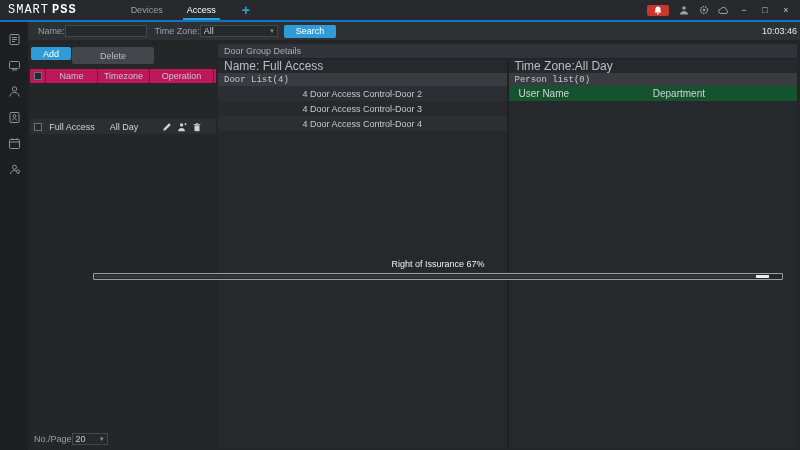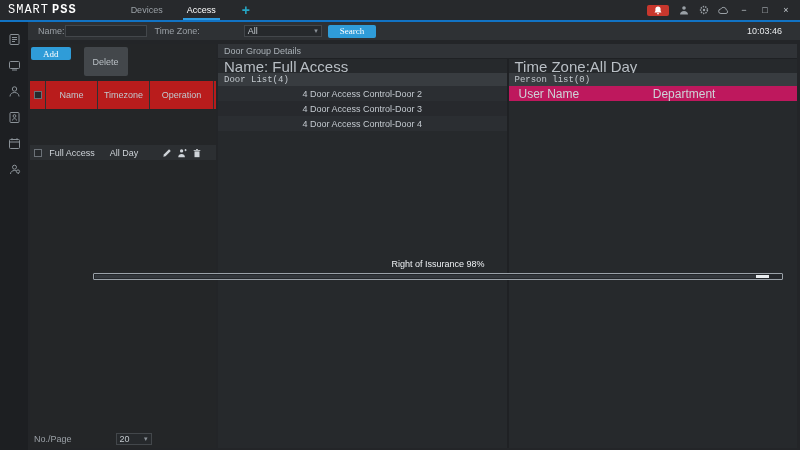--- a/index.html
+++ b/index.html
@@ -23,54 +23,54 @@
   .winctl { font-size:9px; color:#c2c8cd; width:12px; text-align:center; }
 
   
   .side { position:absolute; top:22px; left:0; width:28px; bottom:0; background:#1d1f22; display:flex; flex-direction:column; align-items:center; padding-top:10px; gap:11px; }
   .side .nicon { width:15px; height:15px; display:flex; align-items:center; justify-content:center; }
 
   
   .content { position:absolute; left:28px; top:22px; right:0; bottom:0; }
   .searchrow { height:18px; background:#2e3134; display:flex; align-items:center; padding-left:10px; font-size:9px; color:#9aa0a6; }
   .field-input { width:82px; height:12px; background:#26292c; border:1px solid #43474b; color:#d5dade; font-size:9px; padding:0 3px; }
-  .select-box { width:78px; height:12px; background:#26292c; border:1px solid #43474b; color:#c2c8cd; font-size:9px; display:flex; align-items:center; justify-content:space-between; padding:0 3px;margin-left:44px; }
+  .select-box { width:78px; height:12px; background:#26292c; border:1px solid #43474b; color:#c2c8cd; font-size:9px; display:flex; align-items:center; justify-content:space-between; padding:0 3px; }
   .select-box .arr { font-size:7px; color:#8b9298; }
-  .btn-blue { height:13px; background:#2f9cd8; border:none; border-radius:2px; color:#fff; font-size:9px; padding:0 12px; font-family:Liberation Serif, serif; }
-  .clock { margin-left:auto; padding-right:18px; color:#e8eaec; font-size:9px; }
+  .btn-blue { height:13px; background:#2f9cd8; border:none; border-radius:2px; color:#fff; font-size:9px; padding:0 12px; font-family:Liberation Sans, sans-serif; }
+  .clock { margin-left:auto; padding-right:3px; color:#e8eaec; font-size:9px; }
 
   .workspace { position:absolute; top:18px; left:0; right:0; bottom:0; }
 
   
   .left-pane { position:absolute; left:2px; top:4px; width:186px; bottom:2px; background:#242628; display:flex; flex-direction:column; }
   .btnrow { display:flex; gap:1px; padding:3px 1px 5px 1px; }
-  .btn-gray { height:29px; background:#43474b; border:none; border-radius:2px; color:#b9bfc4; font-size:9px; padding:0 9px; font-family:"Liberation Sans", sans-serif;margin-left:12px; }
-  .grp-head { display:flex; height:28px; background:#b91c1c; font-size:9px; color:#c2c8cd; align-items:center; }
+  .btn-gray { height:17px; background:#43474b; border:none; border-radius:2px; color:#b9bfc4; font-size:9px; padding:0 28px; font-family:"Liberation Sans", sans-serif; }
+  .grp-head { display:flex; height:14px; background:#be185d; font-size:9px; color:#c2c8cd; align-items:center; }
   .grp-head > div, .grp-row > div { display:flex; align-items:center; justify-content:center; height:100%; }
   .col-chk { width:16px; } .col-name { width:52px; } .col-tz { width:52px; } .col-op { width:64px; }
   .grp-head > div { border-right:1px solid #2e3134; }
   .grp-row { display:flex; height:15px; background:#2c2f32; font-size:9px; color:#ced3d8; align-items:center;margin-top:36px; }
   .checkbox { width:8px; height:8px; border:1px solid #6b7177; background:#26292c; }
   .opicons { display:flex; gap:5px; align-items:center; justify-content:center; }
   .opicons svg { display:block; }
   .table-filler { flex:1; background:#242628; }
   .pager { height:16px; display:flex; align-items:center; font-size:9px; color:#9aa0a6; padding:0 4px 2px 4px; }
   .pager .select-box { width:36px; }
 
   
   .right-pane { position:absolute; left:190px; right:3px; top:4px; bottom:2px; background:#1f2124; display:flex; flex-direction:column; }
   .details-title { height:14px; background:#303337; color:#a9b0b6; font-size:9px; display:flex; align-items:center; padding-left:6px; }
   .details-cols { flex:1; display:flex; gap:2px; margin-top:1px; }
   .dcol { flex:1; background:#26292c; display:flex; flex-direction:column; }
-  .dcol-label { height:14px; font-size:15px; color:#b9bfc5; display:flex; align-items:center; padding-left:6px; }
+  .dcol-label { height:14px; font-size:12px; color:#b9bfc5; display:flex; align-items:center; padding-left:6px; }
   .sec-head { height:13px; background:#383c40; color:#c2c8cd; font-size:9px; display:flex; align-items:center; padding-left:6px;font-family:Liberation Mono, monospace; }
   .door-row { height:15px; font-size:9px; color:#c4cad0; display:flex; align-items:center; justify-content:center; }
   .door-row:nth-child(odd) { background:#2b2e32; }
   .door-row:nth-child(even) { background:#27292d; }
-  .person-head { height:15px; display:flex; background:#be185d; font-size:12px; color:#ced3d8; align-items:center; }
+  .person-head { height:15px; display:flex; background:#14532d; font-size:10px; color:#ced3d8; align-items:center; }
   .ph-user { width:50%; padding-left:10px; } .ph-dept { flex:1; }
   .col-fill { flex:1; }
 
   
   .progress-wrap { position:absolute; left:65px; width:690px; top:219px; z-index:5; text-align:center; }
   .progress-label { font-size:9px; color:#eef1f4; margin-bottom:4px; }
   .progress-track { height:7px; border:1px solid #9aa1a8; background:#23262a; border-radius:1px; position:relative; overflow:hidden; }
   .progress-fill { position:absolute; top:1px; bottom:1px; left:1px; width:98%; background:linear-gradient(to right, #33373c calc(100% - 13px), #e9edf0 calc(100% - 13px)); }
 
   svg { overflow:visible; }
@@ -257,21 +257,21 @@
               <div class="ph-user">User Name</div>
               <div class="ph-dept">Department</div>
             </div>
             <div class="col-fill"></div>
           </div>
 
         </div>
       </div>
 
       <div class="progress-wrap">
-        <div class="progress-label">Right of Issurance 98%</div>
+        <div class="progress-label">Right of Issurance 67%</div>
         <div class="progress-track">
           <div class="progress-fill" style="width: 98%;"></div>
         </div>
       </div>
 
     </div>
   </div>
 </div>
 
 </body></html>

